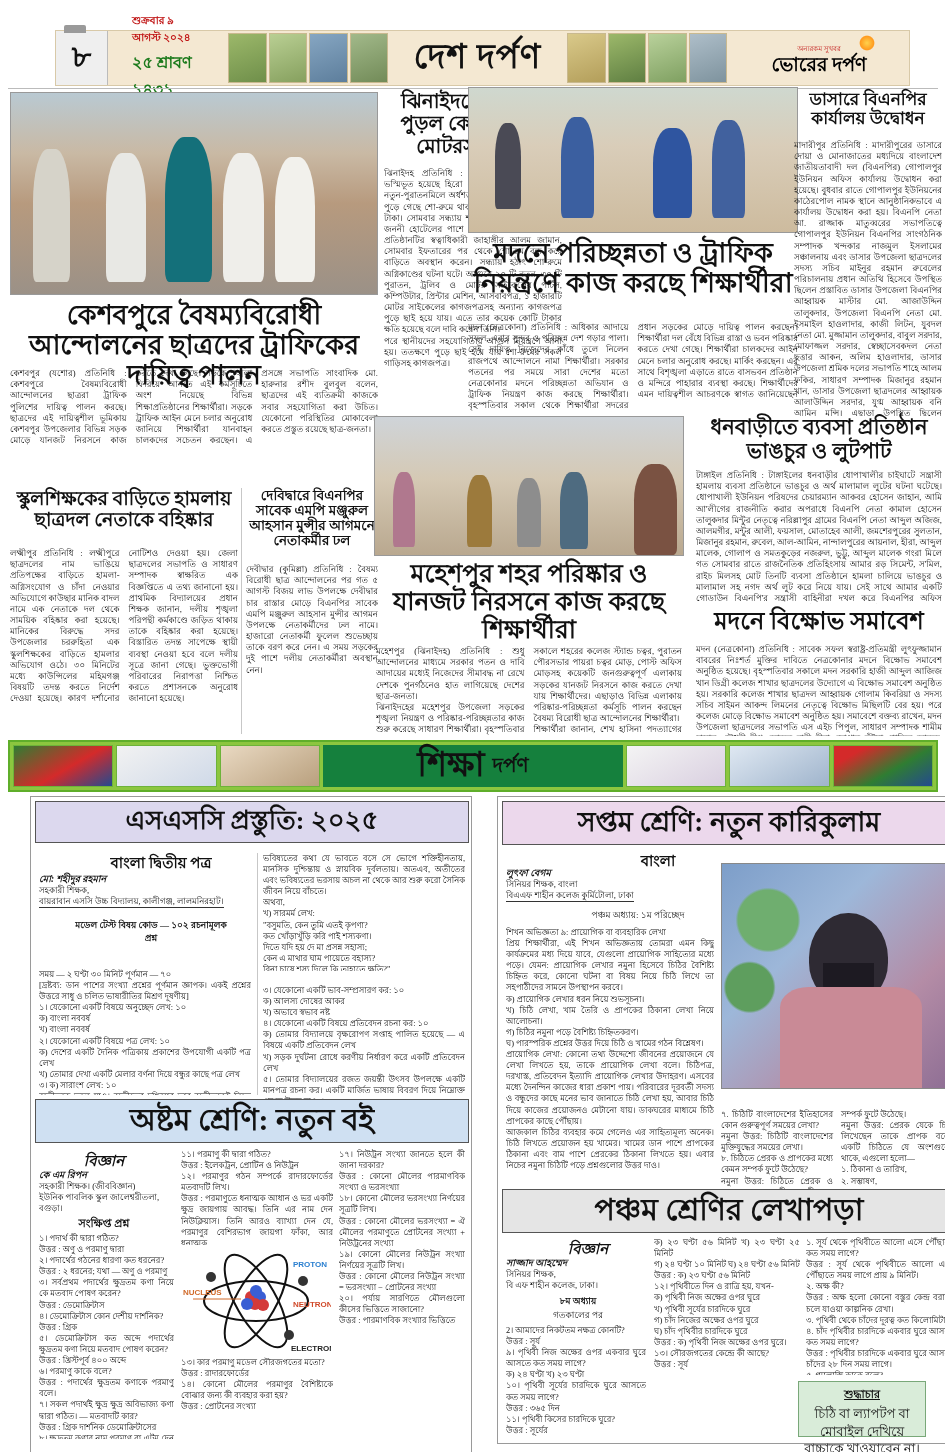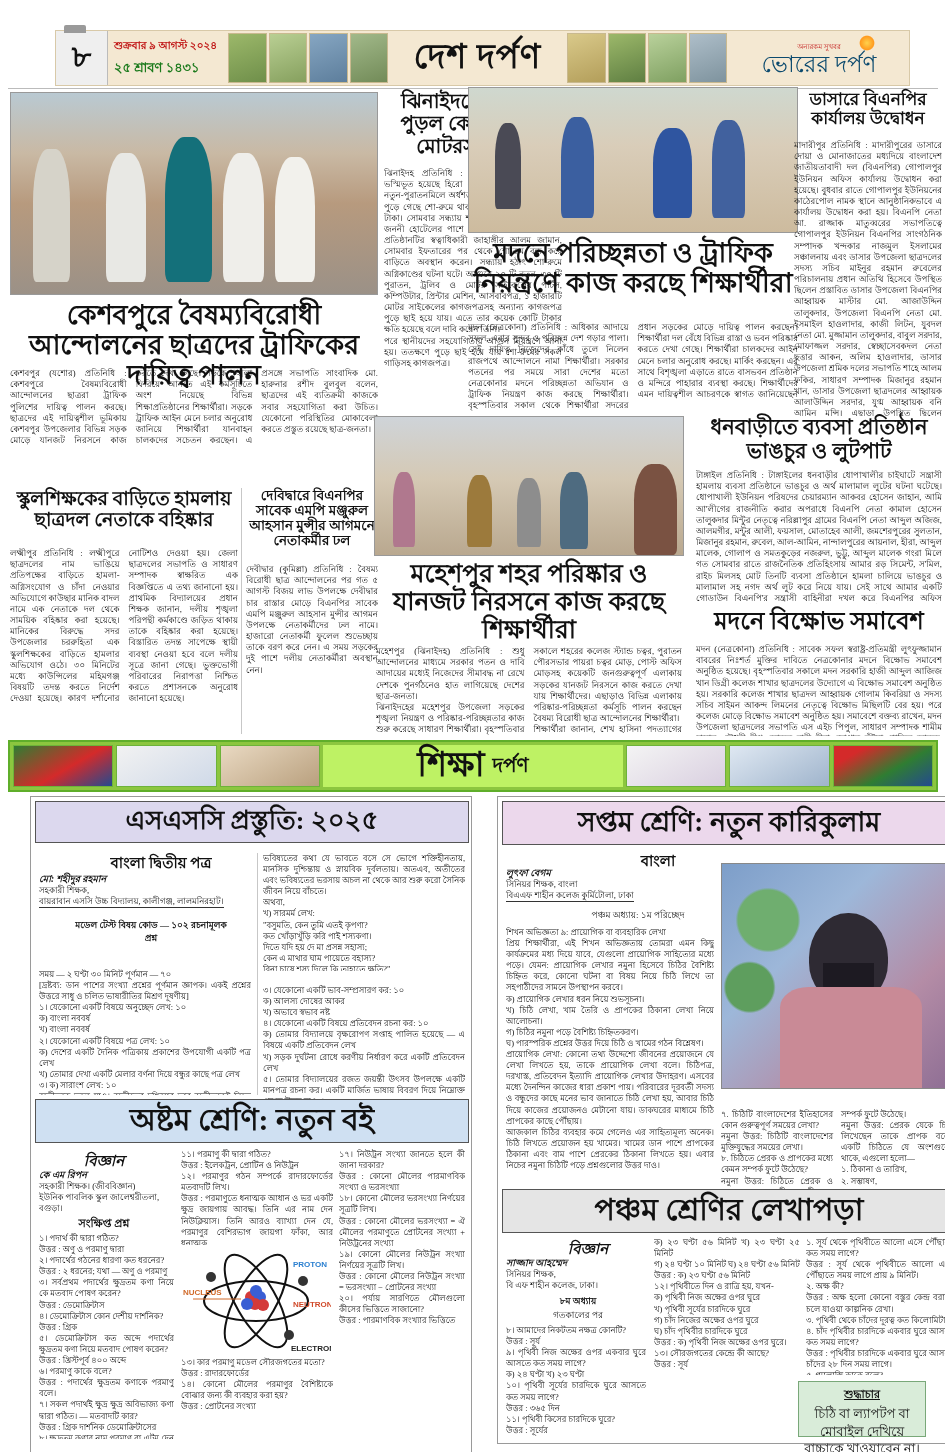--- a/index.html
+++ b/index.html
@@ -8,48 +8,48 @@
     position:relative; width:945px; height:1452px; margin:0 auto;
     background:#ffffff; overflow:hidden;
     font-family:"Liberation Serif", serif; color:#111;
   }
   .abs { position:absolute; }
   
   .masthead { left:55px; top:30px; width:855px; height:56px; background:#f4e8d2; border:1px solid #d8c9a8; display:flex; align-items:stretch; }
   .pagenum-box { width:52px; background:#efefef; border-right:1px solid #bbb; position:relative; display:flex; align-items:center; justify-content:center; }
   .pagenum-tab { position:absolute; top:-6px; left:8px; width:22px; height:8px; background:#9a9a9a; border-radius:2px 2px 0 0; }
   .pagenum { font-size:30px; font-weight:bold; }
-  .dateblock { width:118px; padding:8px 6px; display:flex; flex-direction:column; justify-content:center; gap:3px; }
+  .dateblock { width:118px; padding:8px 24px; display:flex; flex-direction:column; justify-content:center; gap:3px; }
   .date1 { color:#c01414; font-size:10.5px; font-weight:bold; }
-  .date2 { color:#1c7a1c; font-size:13px; font-weight:bold; }
+  .date2 { color:#1c7a1c; font-size:16px; font-weight:bold; }
   .collage { display:flex; flex:1; gap:2px; padding:2px; }
   .collage .ph { flex:1; border:1px solid #c9b98f; }
   .section-title { width:175px; display:flex; align-items:center; justify-content:center; font-size:34px; font-weight:bold; letter-spacing:1px; }
   .paper-logo { width:180px; display:flex; flex-direction:column; align-items:center; justify-content:center; position:relative; }
   .tagline { font-size:7px; color:#c01414; }
-  .logo-text { font-size:23px; font-weight:normal; color:#0c4a6e; line-height:1; }
+  .logo-text { font-size:19px; font-weight:bold; color:#000000; line-height:1; }
   .sun { position:absolute; top:4px; right:34px; width:16px; height:16px; border-radius:50%;
          background:radial-gradient(circle,#ffd24d 0%,#ff9b1f 60%,transparent 70%); }
   .rule-top { left:8px; top:88px; width:930px; height:1px; background:#bbb; }
   
   .photo { border:1px solid #999; }
   .photo-interview { background:linear-gradient(180deg,#b9c9d2 0%,#c9b9a4 30%,#b79a7e 55%,#9b9187 100%); }
   .photo-sweep { background:linear-gradient(180deg,#cfd8cf 0%,#d9cdb9 40%,#cdbb9e 100%); }
   .photo-street { background:linear-gradient(180deg,#cfd4d9 0%,#d5c9b4 45%,#b9a88f 100%); }
   .fig { position:absolute; border-radius:40% 40% 8% 8%; }
   
   .headline { font-weight:bold; text-align:center; line-height:1.12; font-family:"Liberation Serif", serif; }
   .body-txt { font-size:8.6px; line-height:1.3; text-align:justify; overflow:hidden; }
   .cols2 { column-count:2; column-gap:9px; }
   .cols3 { column-count:3; column-gap:9px; }
   .vline { background:#c7c7c7; width:1px; }
   
   .edu-banner { left:8px; top:740px; width:930px; height:52px; background:#8cc63f; border:2px solid #5fae2a; display:flex; gap:3px; padding:3px; }
   .edu-banner .bph { flex:1; border:1px solid #6db33a; }
-  .edu-title { width:300px; background:#bef264; display:flex; align-items:center; justify-content:center; gap:8px; }
+  .edu-title { width:300px; background:#15803d; display:flex; align-items:center; justify-content:center; gap:8px; }
   .edu-title .t1 { font-size:34px; font-weight:bold; }
   .edu-title .t2 { font-size:20px; font-weight:bold; }
   
   .edu-box { border:1px solid #9a9a9a; background:#fff; }
   .sec-head { border:1px solid #555; font-weight:bold; text-align:center; display:flex; align-items:center; justify-content:center; }
   .head-ssc { background:#dcd8ee; }
   .head-c8 { background:#cfe0f2; }
   .head-c7 { background:#ecd8ec; }
   .head-c5 { background:#e5e5e5; }
   .subhead { font-weight:bold; text-align:center; font-size:15px; }
@@ -338,21 +338,21 @@
 
     <div class="abs subhead" style="left:30px; top:440px; width:120px; font-style:italic;">বিজ্ঞান</div>
     <div class="abs author" style="left:8px; top:460px; width:140px;">
       <div class="nm">সাজ্জাদ আহম্মেদ</div>
       <div>সিনিয়র শিক্ষক,</div>
       <div>বি এফ শাহীন কলেজ, ঢাকা।</div>
     </div>
     <div class="abs centerlines" style="left:30px; top:498px; width:100px;">৮ম অধ্যায়</div>
     <div class="abs centerlines" style="left:30px; top:512px; width:100px; font-weight:normal;">গতকালের পর</div>
 
-    <div class="abs qa" style="left:8px; top:528px; width:140px; height:112px;">৮।  আমাদের নিকটতম নক্ষত্র কোনটি?
+    <div class="abs qa" style="left:8px; top:528px; width:140px; height:112px;">2।  আমাদের নিকটতম নক্ষত্র কোনটি?
 উত্তর : সূর্য
 ৯।  পৃথিবী নিজ অক্ষের ওপর একবার ঘুরে আসতে কত সময় লাগে?
 ক) ২৪ ঘণ্টা   খ) ২৩ ঘণ্টা
 ১০।  পৃথিবী সূর্যের চারদিকে ঘুরে আসতে কত সময় লাগে?
 উত্তর : ৩৬৫ দিন
 ১১।  পৃথিবী কিসের চারদিকে ঘুরে?
 উত্তর : সূর্যের</div>
     <div class="abs qa" style="left:156px; top:440px; width:146px; height:200px;">ক) ২৩ ঘণ্টা ৫৬ মিনিট  খ) ২৩ ঘণ্টা ২৫ মিনিট
 গ) ২৪ ঘণ্টা ১০ মিনিট   ঘ) ২৪ ঘণ্টা ৫৬ মিনিট
 উত্তর : ক) ২৩ ঘণ্টা ৫৬ মিনিট

